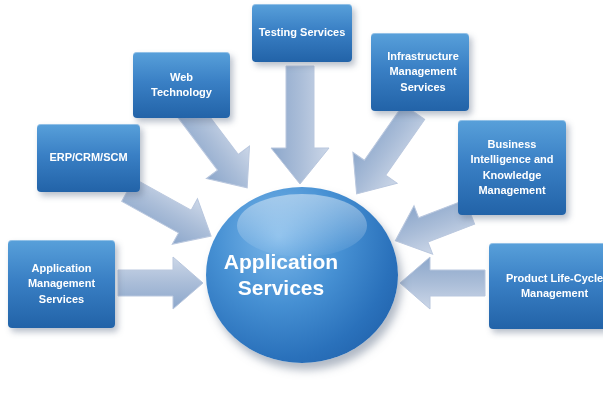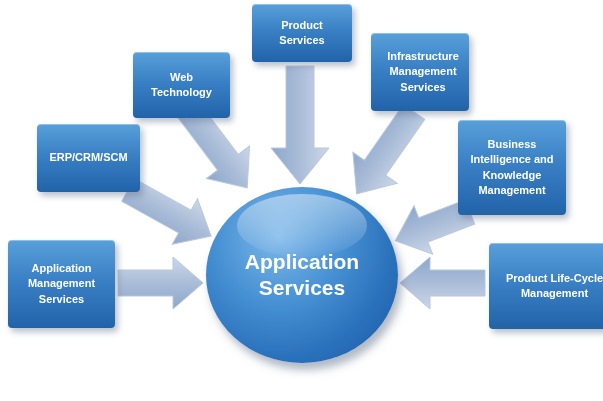--- a/index.html
+++ b/index.html
@@ -48,21 +48,21 @@
     left: 206px;
     top: 187px;
     width: 192px;
     height: 176px;
     border-radius: 50%;
     background: radial-gradient(ellipse at 38% 28%,
                 #7db8ea 0%, #4690d3 38%, #2a71bb 68%, #1a57a0 100%);
     box-shadow: 4px 7px 9px rgba(100,115,140,0.5);
     display: flex;
     align-items: center;
-    justify-content: center;
+    justify-content: flex-start;
     text-align: center;
     color: #ffffff;
     font-weight: bold;
     font-size: 21px;
     line-height: 1.25;
   }
   .center-circle .gloss {
     position: absolute;
     left: 16%;
     top: 4%;
@@ -110,21 +110,21 @@
   <div class="node box-app-mgmt">
     <span>Application Management Services</span>
   </div>
   <div class="node box-erp">
     <span>ERP/CRM/SCM</span>
   </div>
   <div class="node box-web">
     <span>Web Technology</span>
   </div>
   <div class="node box-testing">
-    <span>Product Services</span>
+    <span>Testing Services</span>
   </div>
   <div class="node box-infra">
     <span>Infrastructure Management Services</span>
   </div>
   <div class="node box-bi">
     <span>Business Intelligence and Knowledge Management</span>
   </div>
   <div class="node box-plm">
     <span>Product Life-Cycle Management</span>
   </div>

